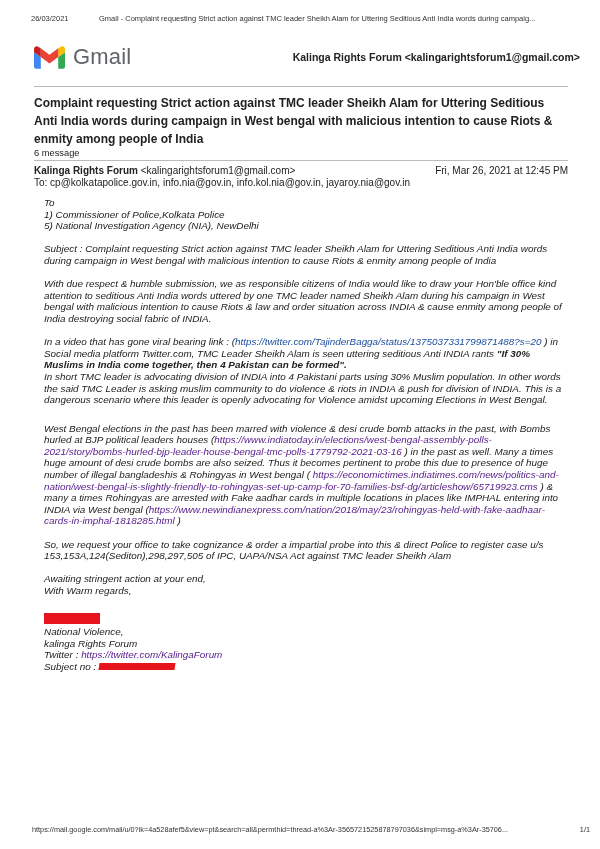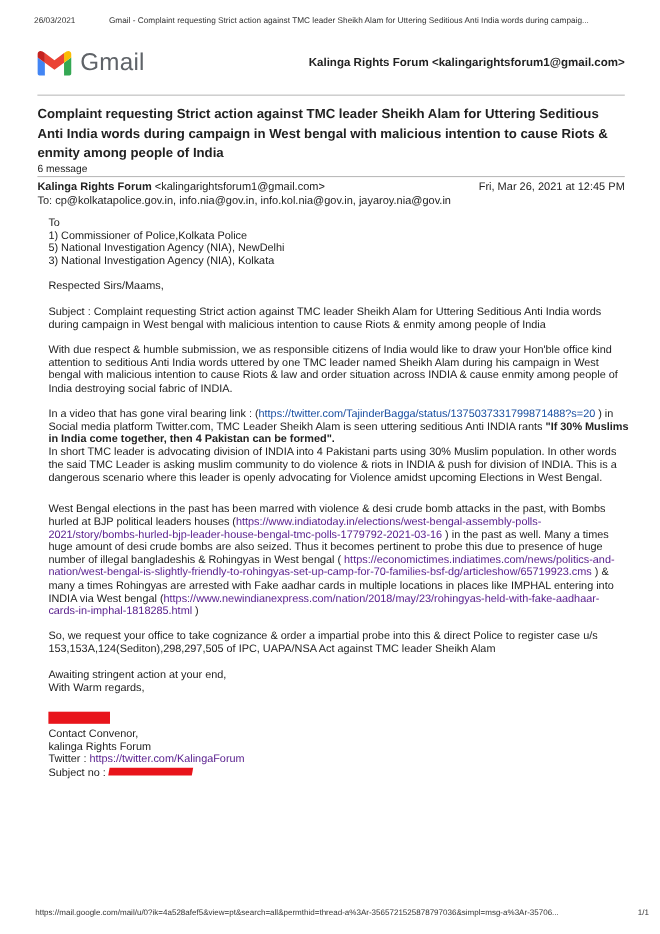--- a/index.html
+++ b/index.html
@@ -1,33 +1,33 @@
 <!DOCTYPE html>
 <html><head>
 <meta charset="utf-8">
 <style>
   html, body { margin:0; padding:0; background:#fff; }
   body { width:600px; height:849px; position:relative; overflow:hidden; font-family:"Liberation Sans", sans-serif; color:#222; }
   .print-header { position:absolute; top:14px; left:31px; right:10px; font-size:7.5px; color:#333; display:flex; }
   .print-header .date { width:68px; }
   .print-header .ttl { flex:1; white-space:nowrap; overflow:hidden; }
-  .logo-row { position:absolute; top:42px; left:34px; right:32px; height:30px; display:flex; align-items:center;justify-content:center; }
+  .logo-row { position:absolute; top:42px; left:34px; right:20px; height:30px; display:flex; align-items:center;justify-content:center; }
   .logo { display:flex; align-items:center; }
   .logo svg { width:31px; height:24px; }
   .logo .word { font-size:22px; color:#5f6368; margin-left:8px; letter-spacing:0.2px; }
   .acct { margin-left:auto; font-size:10.5px; font-weight:bold; color:#222; }
   .hr1 { position:absolute; top:86px; left:34px; right:32px; border-top:1.5px solid #bbb; }
   .subject { position:absolute; top:94px; left:34px; right:30px; font-size:12px; font-weight:bold; line-height:18px; color:#222; }
   .msgcount { position:absolute; top:148px; left:34px; font-size:9.3px; color:#222; }
   .hr2 { position:absolute; top:160px; left:34px; right:32px; border-top:1px solid #bbb; }
   .from-row { position:absolute; top:165px; left:34px; right:32px; font-size:10px; display:flex; }
   .from-row .sender { font-weight:bold; }
   .from-row .date { margin-left:auto; }
   .to-row { position:absolute; top:177px; left:34px; font-size:10px; }
-  .body { position:absolute; top:197px; left:44px; right:28px; font-size:9.9px; line-height:11.6px; color:#222; }
+  .body { position:absolute; top:197px; left:44px; right:28px; font-size:9.9px; line-height:11.6px; color:#222;font-style:italic; }
   .body p { margin:0 0 11.6px 0; }
   .link { color:#1a4fa0; }
   .vlink { color:#551a8b; }
   .bold { font-weight:bold; }
   .redact { display:inline-block; background:#e8141b; }
   .footer { position:absolute; top:825px; left:32px; right:10px; font-size:7.3px; color:#333; display:flex; }
   .footer .url { flex:1; white-space:nowrap; overflow:hidden; }
   .footer .pg { margin-left:8px; }
 </style>
 </head>
@@ -64,40 +64,38 @@
   </span>
   <span class="date">Fri, Mar 26, 2021 at 12:45 PM</span>
 </div>
 <div class="to-row">To: cp@kolkatapolice.gov.in, info.nia@gov.in, info.kol.nia@gov.in, jayaroy.nia@gov.in</div>
 
 <div class="body">
   <p>
     <span>To</span><br>
     <span>1) Commissioner of Police,Kolkata Police</span><br>
     <span>5) National Investigation Agency (NIA), NewDelhi</span><br>
-    <span>3) National Investigation Agency (NIA), Kolkata</span>
   </p>
-  <p>Respected Sirs/Maams,</p>
   <p>Subject : Complaint requesting Strict action against TMC leader Sheikh Alam for Uttering Seditious Anti India words during campaign in West bengal with malicious intention to cause Riots &amp; enmity among people of India</p>
   <p>With due respect &amp; humble submission, we as responsible citizens of India would like to draw your Hon'ble office kind attention to seditious Anti India words uttered by one TMC leader named Sheikh Alam during his campaign in West bengal with malicious intention to cause Riots &amp; law and order situation across INDIA &amp; cause enmity among people of India destroying social fabric of INDIA.</p>
   <p style="margin-bottom:0">
     <span>In a video that has gone viral bearing link : (</span><a class="link">https://twitter.com/TajinderBagga/status/1375037331799871488?s=20</a><span> ) in Social media platform Twitter.com, TMC Leader Sheikh Alam is seen uttering seditious Anti INDIA rants </span><span class="bold">"If 30% Muslims in India come together, then 4 Pakistan can be formed".</span>
   </p>
   <p style="margin-bottom:17px">In short TMC leader is advocating division of INDIA into 4 Pakistani parts using 30% Muslim population. In other words the said TMC Leader is asking muslim community to do violence &amp; riots in INDIA &amp; push for division of INDIA. This is a dangerous scenario where this leader is openly advocating for Violence amidst upcoming Elections in West Bengal.</p>
   <p>
     <span>West Bengal elections in the past has been marred with violence &amp; desi crude bomb attacks in the past, with Bombs hurled at BJP political leaders houses (</span><a class="vlink">https://www.indiatoday.in/elections/west-bengal-assembly-polls-2021/story/bombs-hurled-bjp-leader-house-bengal-tmc-polls-1779792-2021-03-16</a><span> ) in the past as well. Many a times huge amount of desi crude bombs are also seized. Thus it becomes pertinent to probe this due to presence of huge number of illegal bangladeshis &amp; Rohingyas in West bengal ( </span><a class="vlink">https://economictimes.indiatimes.com/news/politics-and-nation/west-bengal-is-slightly-friendly-to-rohingyas-set-up-camp-for-70-families-bsf-dg/articleshow/65719923.cms</a><span> ) &amp; many a times Rohingyas are arrested with Fake aadhar cards in multiple locations in places like IMPHAL entering into INDIA via West bengal (</span><a class="vlink">https://www.newindianexpress.com/nation/2018/may/23/rohingyas-held-with-fake-aadhaar-cards-in-imphal-1818285.html</a><span> )</span>
   </p>
   <p>So, we request your office to take cognizance &amp; order a impartial probe into this &amp; direct Police to register case u/s 153,153A,124(Sediton),298,297,505 of IPC, UAPA/NSA Act against TMC leader Sheikh Alam</p>
   <p>
     <span>Awaiting stringent action at your end,</span><br>
     <span>With Warm regards,</span>
   </p>
   <div style="margin-top:16px">
     <span class="redact" style="width:56px;height:11px"></span><br>
-    <span>Contact Convenor,</span><br>
+    <span>National Violence,</span><br>
     <span>kalinga Rights Forum</span><br>
     <span>Twitter : </span><a class="vlink">https://twitter.com/KalingaForum</a><br>
     <span>Subject no : </span><span class="redact" style="width:76px;height:7px;transform:skewX(-10deg)"></span>
   </div>
 </div>
 
 <div class="footer">
   <span class="url">https://mail.google.com/mail/u/0?ik=4a528afef5&amp;view=pt&amp;search=all&amp;permthid=thread-a%3Ar-3565721525878797036&amp;simpl=msg-a%3Ar-35706...</span>
   <span class="pg">1/1</span>
 </div>

